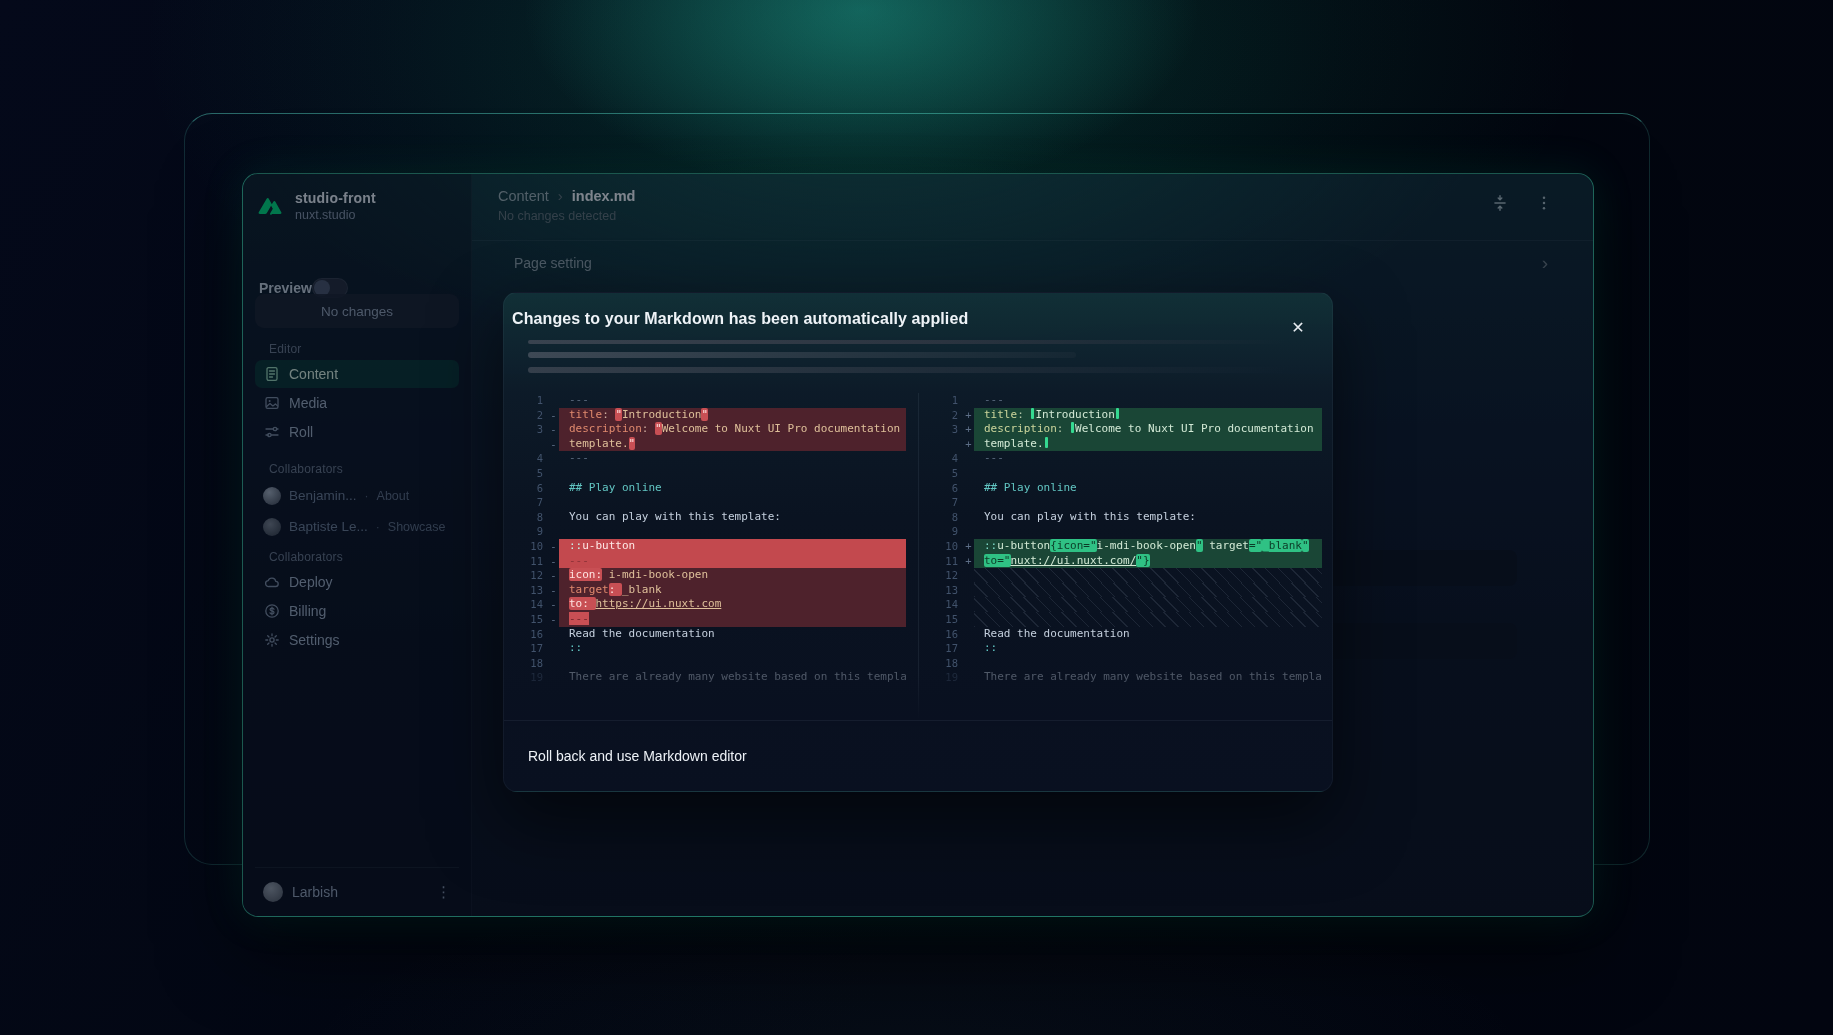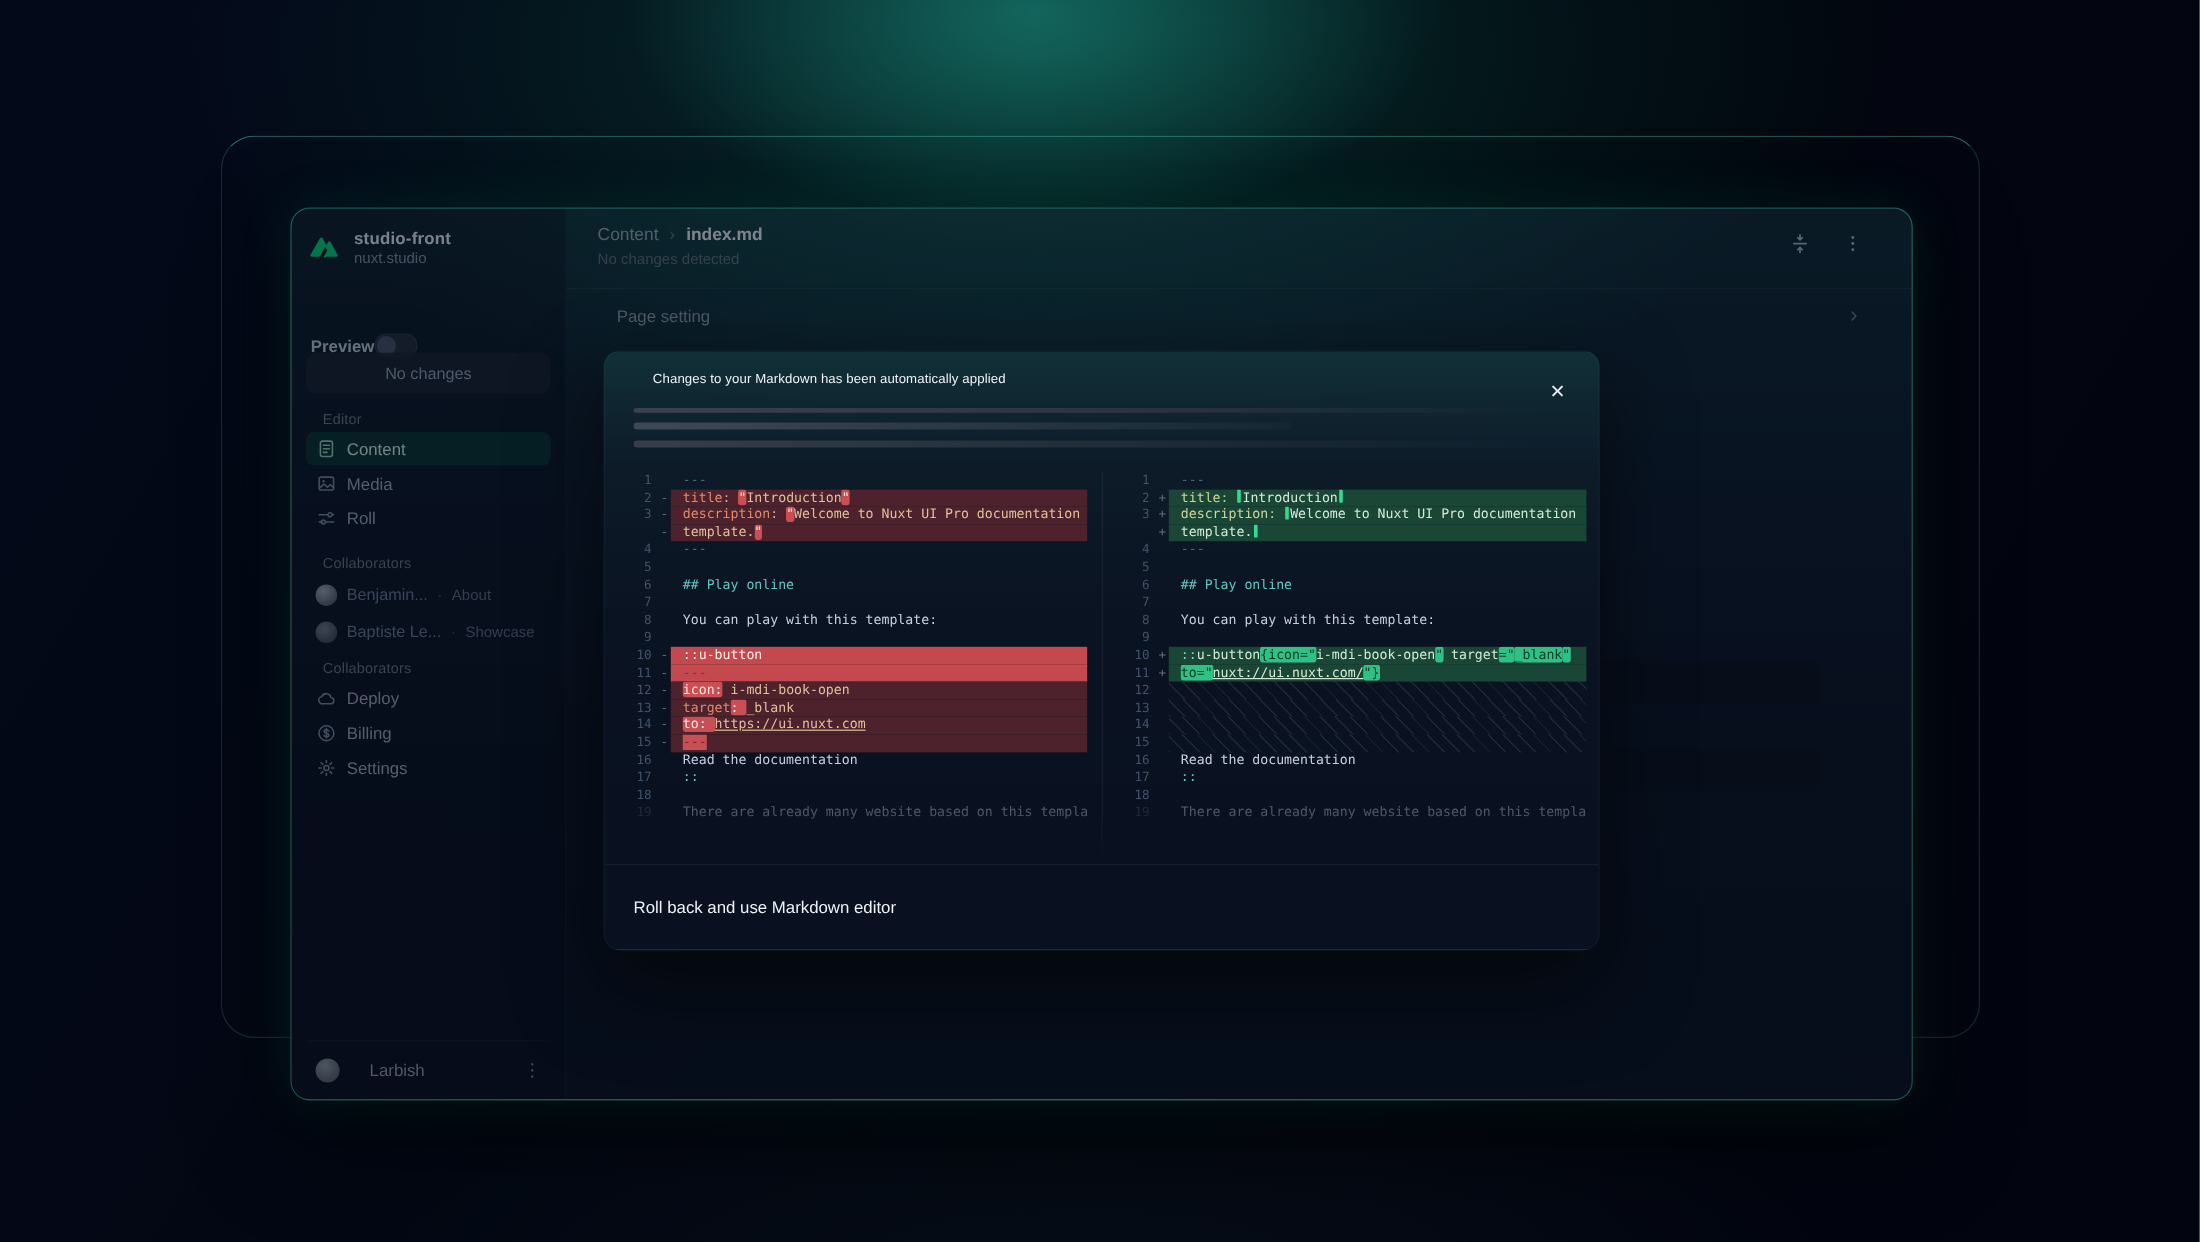--- a/index.html
+++ b/index.html
@@ -44,21 +44,21 @@
   .item .ic{width:17px; height:17px; color:#76879d; display:flex; align-items:center; justify-content:center; flex:none;}
   .item.active{background:rgba(0,220,130,.14); color:#cfe7da;}
   .item.active .ic{color:#93cdb2;}
   .person{display:flex; align-items:center; gap:8px; height:31px; padding:0 8px; font-size:13.5px; color:#667991;}
   .pav{width:18px; height:18px; border-radius:50%; flex:none;}
   .pav.a1{background:radial-gradient(circle at 35% 30%, #9aa8b8, #3c4654);}
   .pav.a2{background:radial-gradient(circle at 40% 35%, #707b89, #2f3946);}
   .pdot{color:#4d5c70; font-size:12px;} .prole{font-size:12.5px; color:#596a80;}
   .sb-footer{position:absolute; left:12px; right:12px; bottom:6px;}
   .divider-h{height:1px; background:rgba(148,163,184,.10); margin:6px 0;}
-  .user-row{display:flex; align-items:center; gap:25px; height:36px; padding:0 8px; font-size:14px; color:#8b9cb1;}
+  .user-row{display:flex; align-items:center; gap:9px; height:36px; padding:0 8px; font-size:14px; color:#8b9cb1;}
   .uav{width:20px; height:20px; border-radius:50%; background:radial-gradient(circle at 40% 32%, #8b96a3, #49525e); flex:none;}
   .kebab{margin-left:auto; color:#7a8aa0; font-size:15px; letter-spacing:0;}
   
   .main-hd{position:absolute; left:255px; top:13px;}
   .crumb{display:flex; align-items:center; gap:9px; font-size:14.5px;}
   .crumb .root{color:#93a8b0;} .crumb .chev{color:#5d7078; font-size:15px;}
   .crumb .file{color:#e4ecf2; font-weight:700;}
   .status{margin-top:5px; font-size:12.5px; color:#5d7078;}
   .hd-icons{position:absolute; right:40px; top:20px; display:flex; gap:26px; color:#9db2bb;}
   .hd-icons .hic{width:18px; height:18px;}
@@ -67,21 +67,21 @@
   .ps-chev{position:absolute; right:45px; top:78px; color:#64747e; font-size:19px;}
   .skrow{position:absolute; border-radius:8px; background:rgba(13,20,33,.85);}
   .skrow.r1{left:908px; top:376px; width:366px; height:36px;}
   .skrow.r2{left:908px; top:449px; width:366px; height:36px;}
   .dim{position:absolute; inset:0; background:rgba(2,7,17,.45);}
   
   .modal{position:absolute; left:503px; top:292px; width:830px; height:500px; border-radius:14px;
     background:linear-gradient(180deg, rgba(18,49,56,.95) 0%, rgba(13,27,41,.98) 20%, #0a1321 45%, #091020 100%);
     border:1px solid rgba(148,163,184,.07);
     box-shadow:0 30px 70px rgba(0,0,0,.55); overflow:hidden;}
-  .m-title{position:absolute; left:40px; top:17px; font-size:11px; font-weight:400; color:#eef3f7; letter-spacing:.1px;}
+  .m-title{position:absolute; left:8px; top:17px; font-size:16px; font-weight:700; color:#eef3f7; letter-spacing:.1px;}
   .m-close{position:absolute; right:22px; top:22px; width:24px; height:24px; display:flex; align-items:center;
     justify-content:center; color:#e6ebf0; font-size:16px; cursor:pointer;}
   .skbar{position:absolute; left:24px; border-radius:3px;}
   .sk1{top:47px; height:4px; width:758px; background:linear-gradient(90deg,#39434f,#2b3440 55%,rgba(43,52,64,0));}
   .sk2{top:59px; height:6px; width:548px; background:linear-gradient(90deg,#3e4955,rgba(48,58,70,.2));}
   .sk3{top:74px; height:6px; width:758px; background:linear-gradient(90deg,#353f4b,rgba(47,56,68,.45) 60%,rgba(47,56,68,0));}
   .diff{position:absolute; top:92px; left:0; right:0; bottom:65px; display:flex; padding-top:8px;
     font-family:"DejaVu Sans Mono","Liberation Mono",monospace; font-size:11px;}
   .pane{width:415px; flex:none;}
   .pane.left{border-right:1px solid rgba(148,163,184,.10);}

